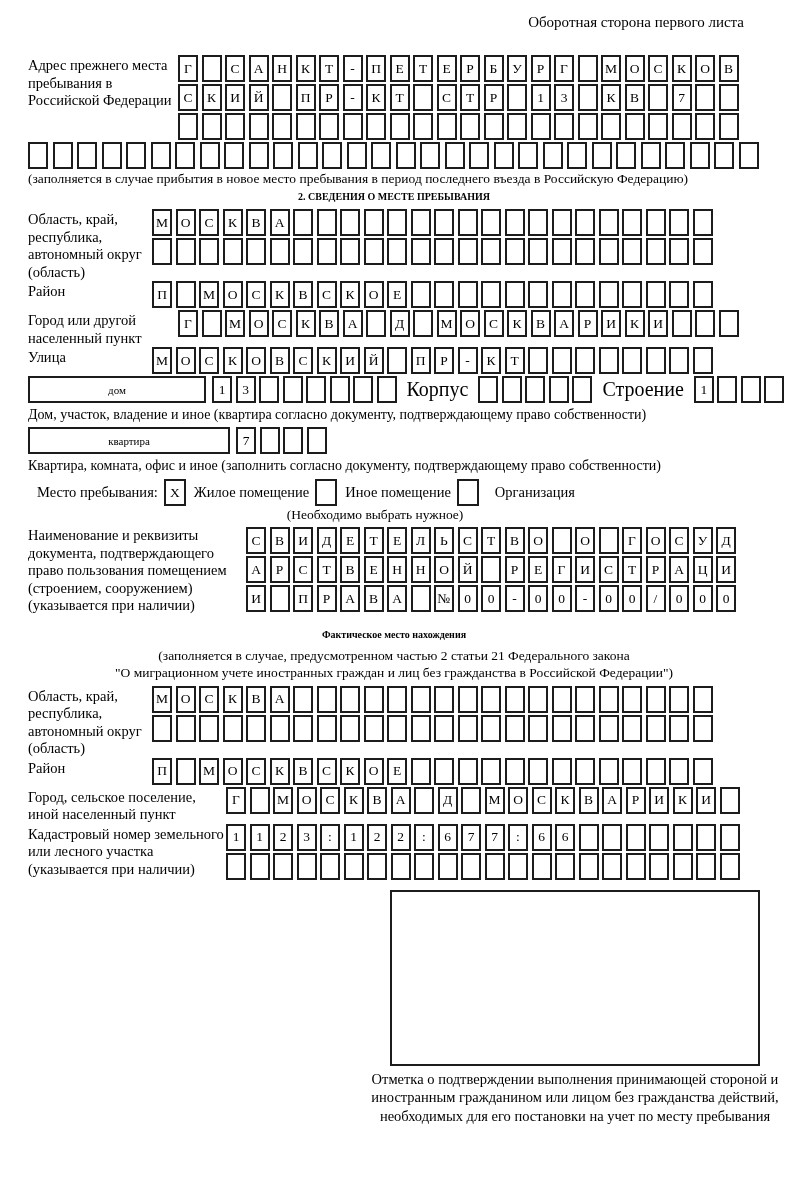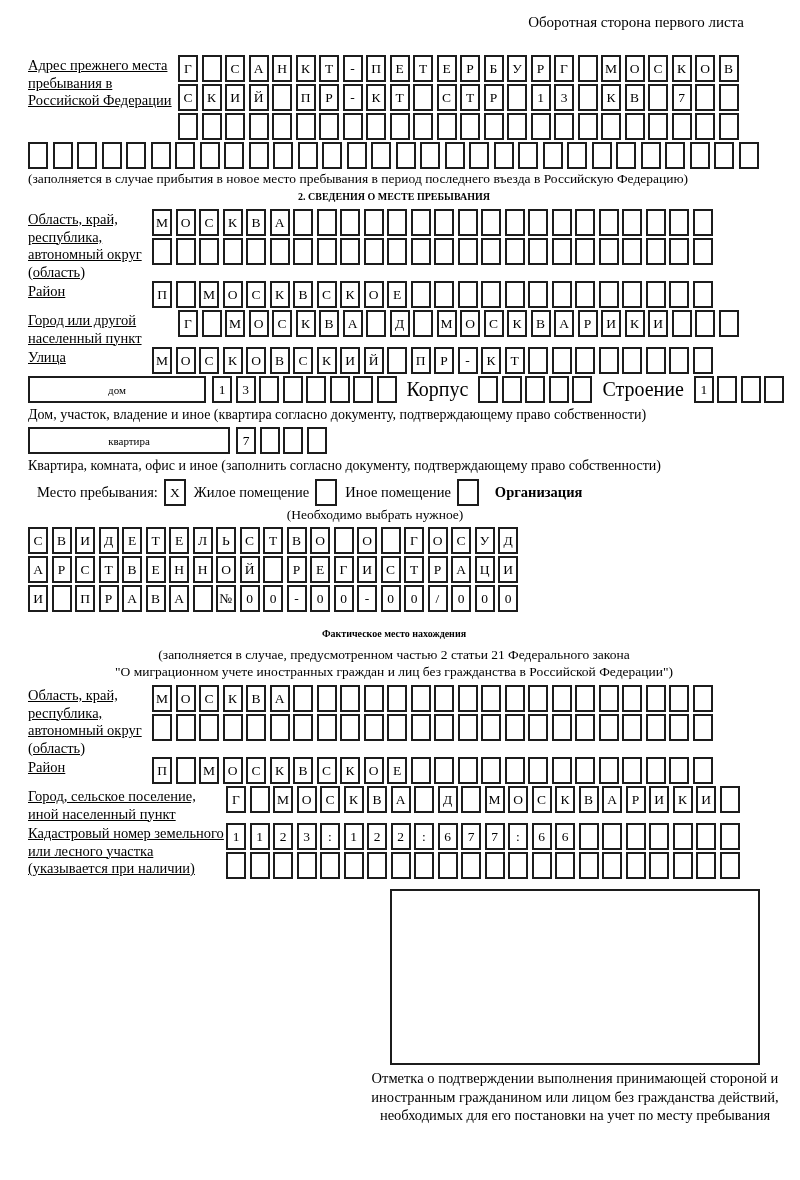--- a/index.html
+++ b/index.html
@@ -8,33 +8,33 @@
   .page{padding:14px 28px 0 28px;box-sizing:border-box;width:788px;}
   .header-note{text-align:right;font-size:15px;padding-right:16px;margin-bottom:24px;}
   
   .cells{display:flex;gap:3.5px;margin-bottom:2px;}
   .cells-full{gap:4.5px;}
   .cell{box-sizing:border-box;flex:none;width:20px;height:27px;border:2px solid #1c1c1c;
         display:flex;align-items:center;justify-content:center;
         font-size:13.5px;line-height:1;background:#fff;}
   
   .frow{display:flex;align-items:flex-start;}
-  .flabel{flex:none;font-size:14.5px;line-height:17.5px;padding-top:2px;text-decoration:underline;}
+  .flabel{flex:none;font-size:14.5px;line-height:17.5px;padding-top:2px;}
   .w150{width:150px}.w124{width:124px}.w218{width:218px}.w198{width:198px}
   .rows{flex:1;}
   .caption{font-size:13.5px;line-height:16px;text-align:left;margin:1px 0 2px 0;}
   .caption-left{font-size:14px;line-height:16px;text-align:left;margin:2px 0 4px 0;}
   .h2{font-weight:bold;font-size:10px;text-align:center;margin:4px 0 7px 0;}
   .wide-box{box-sizing:border-box;flex:none;height:27px;border:2px solid #1c1c1c;
             display:flex;align-items:center;justify-content:center;font-size:11px;}
   .house-row,.apt-row{display:flex;align-items:flex-start;gap:6px;margin-bottom:2px;}
   .inline-label{font-size:20px;line-height:27px;padding:0 4px;flex:none;}
   .stay-row{display:flex;align-items:center;margin:5px 0 1px 9px;font-size:14.5px;}
   .stay-row .cell{width:22px;margin:0 8px 0 6px;}
-  .stay-gap1{margin-left:8px;font-weight:bold;} .stay-gap2{margin-left:16px;}
+  .stay-gap1{margin-left:8px;} .stay-gap2{margin-left:16px;}
   .stay-note{font-size:13.5px;width:330px;margin-left:182px;text-align:center;margin-bottom:4px;}
   .doc-label{padding-top:0;}
   .mark-box{box-sizing:border-box;width:370px;height:176px;border:2px solid #1c1c1c;
             margin-left:362px;margin-top:8px;}
   .mark-caption{width:462px;margin-left:316px;margin-top:4px;text-align:center;
                 font-size:14.5px;line-height:18.5px;}
   .actual-captions{font-size:13.5px;line-height:17px;text-align:center;margin-bottom:5px;}
 </style>
 </head>
 <body>
@@ -356,20 +356,21 @@
     <span class="cell">X</span>
     <span>Жилое помещение</span>
     <span class="cell stay-gap1"></span>
     <span>Иное помещение</span>
     <span class="cell stay-gap2"></span>
     <span class="stay-gap1">Организация</span>
   </div>
   <div class="stay-note">(Необходимо выбрать нужное)</div>
 
   <div class="frow">
+    <div class="flabel w218 doc-label">Наименование и реквизиты документа, подтверждающего право пользования помещением (строением, сооружением) (указывается при наличии)</div>
     <div class="rows">
       <div class="cells">
           <span class="cell">С</span>
           <span class="cell">В</span>
           <span class="cell">И</span>
           <span class="cell">Д</span>
           <span class="cell">Е</span>
           <span class="cell">Т</span>
           <span class="cell">Е</span>
           <span class="cell">Л</span>

